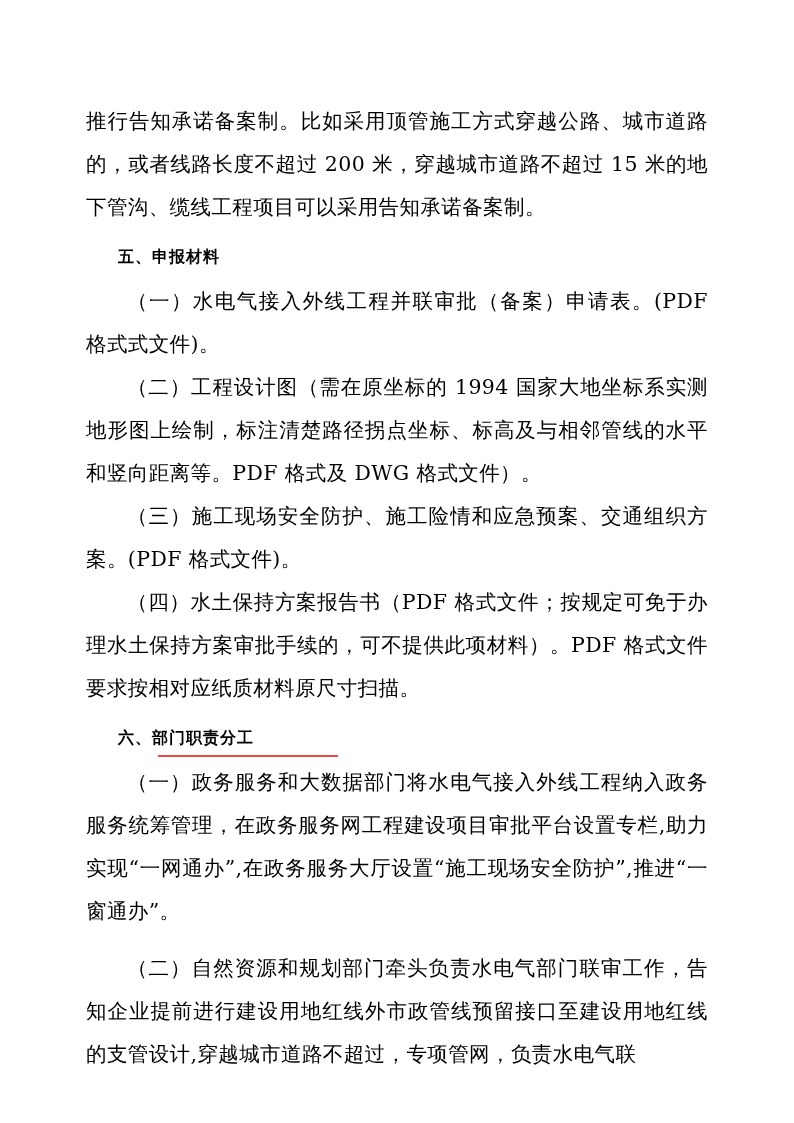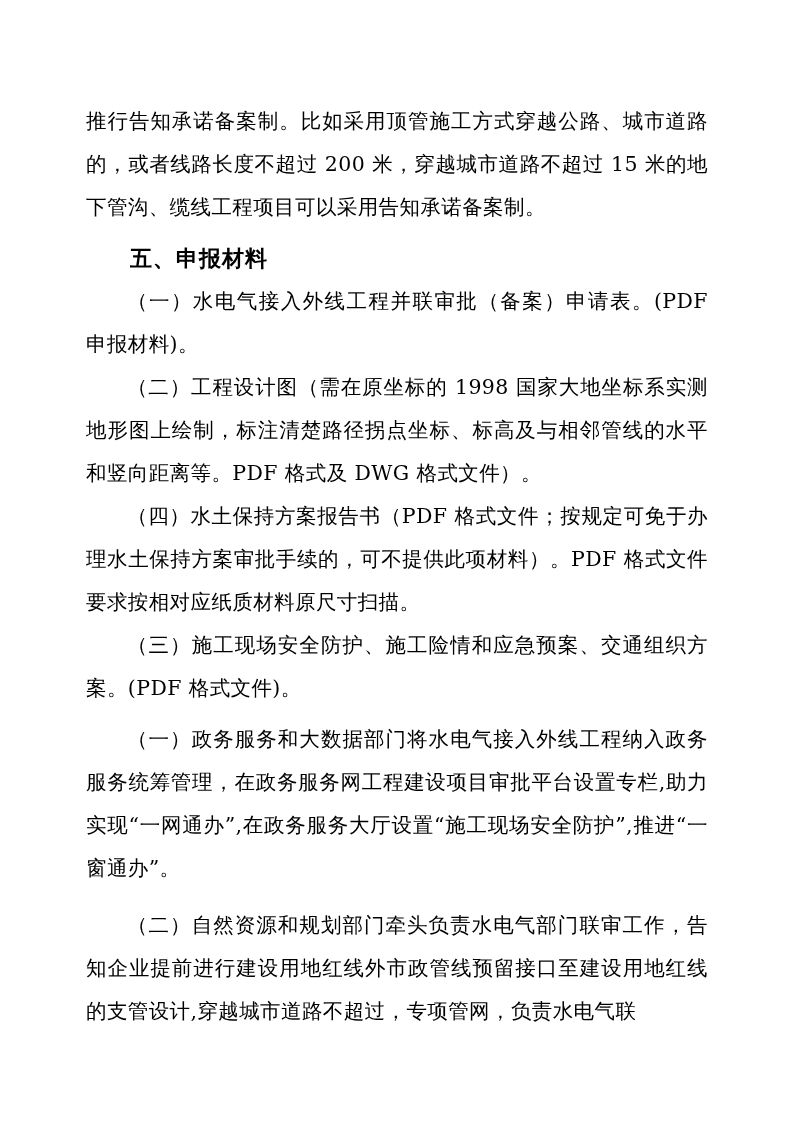--- a/index.html
+++ b/index.html
@@ -31,25 +31,25 @@
   p.para {
     margin: 0;
     text-indent: 2em;
     font-family: "DejaVu Serif", "Liberation Serif", serif;
   }
   p.para.noindent {
     text-indent: 0;
   }
   h2.heading {
     margin: 0;
-    font-size: 22px;
+    font-size: 16px;
     line-height: 43px;
     font-weight: bold;
     text-indent: 2em;
-    font-family: Liberation Serif, serif;
+    font-family: Liberation Mono, monospace;
     letter-spacing: 1px;
   }
   .heading-wrap {
     position: relative;
   }
   .underline-mark {
     position: absolute;
     height: 2px;
     background: #e8493f;
     left: 72px;
@@ -70,30 +70,34 @@
   <div class="doc-body">
 
     <p class="para noindent">推行告知承诺备案制。比如采用顶管施工方式穿越公路、城市道路的，或者线路长度不超过 200 米，穿越城市道路不超过 15 米的地下管沟、缆线工程项目可以采用告知承诺备案制。</p>
 
     <div class="spacer-sm"></div>
 
     <div class="heading-wrap">
       <h2 class="heading">五、申报材料</h2>
     </div>
 
-    <p class="para">（一）水电气接入外线工程并联审批（备案）申请表。(PDF 申报材料)。</p>
+    <p class="para">（一）水电气接入外线工程并联审批（备案）申请表。(PDF 格式式文件)。</p>
 
-    <p class="para">（二）工程设计图（需在原坐标的 1998 国家大地坐标系实测地形图上绘制，标注清楚路径拐点坐标、标高及与相邻管线的水平和竖向距离等。PDF 格式及 DWG 格式文件）。</p>
+    <p class="para">（二）工程设计图（需在原坐标的 1994 国家大地坐标系实测地形图上绘制，标注清楚路径拐点坐标、标高及与相邻管线的水平和竖向距离等。PDF 格式及 DWG 格式文件）。</p>
+
+    <p class="para">（三）施工现场安全防护、施工险情和应急预案、交通组织方案。(PDF 格式文件)。</p>
 
     <p class="para">（四）水土保持方案报告书（PDF 格式文件；按规定可免于办理水土保持方案审批手续的，可不提供此项材料）。PDF 格式文件要求按相对应纸质材料原尺寸扫描。</p>
 
-    <p class="para">（三）施工现场安全防护、施工险情和应急预案、交通组织方案。(PDF 格式文件)。</p>
-
     <div class="spacer-sm"></div>
 
+    <div class="heading-wrap">
+      <h2 class="heading">六、部门职责分工</h2>
+      <div class="underline-mark" style="background: rgb(232, 73, 63);"></div>
+    </div>
 
     <p class="para">（一）政务服务和大数据部门将水电气接入外线工程纳入政务服务统筹管理，在政务服务网工程建设项目审批平台设置专栏,助力实现“一网通办”,在政务服务大厅设置“施工现场安全防护”,推进“一窗通办”。</p>
 
     <div class="spacer-md"></div>
 
     <p class="para">（二）自然资源和规划部门牵头负责水电气部门联审工作，告知企业提前进行建设用地红线外市政管线预留接口至建设用地红线的支管设计,穿越城市道路不超过，专项管网，负责水电气联</p>
 
   </div>
 </div>
 

